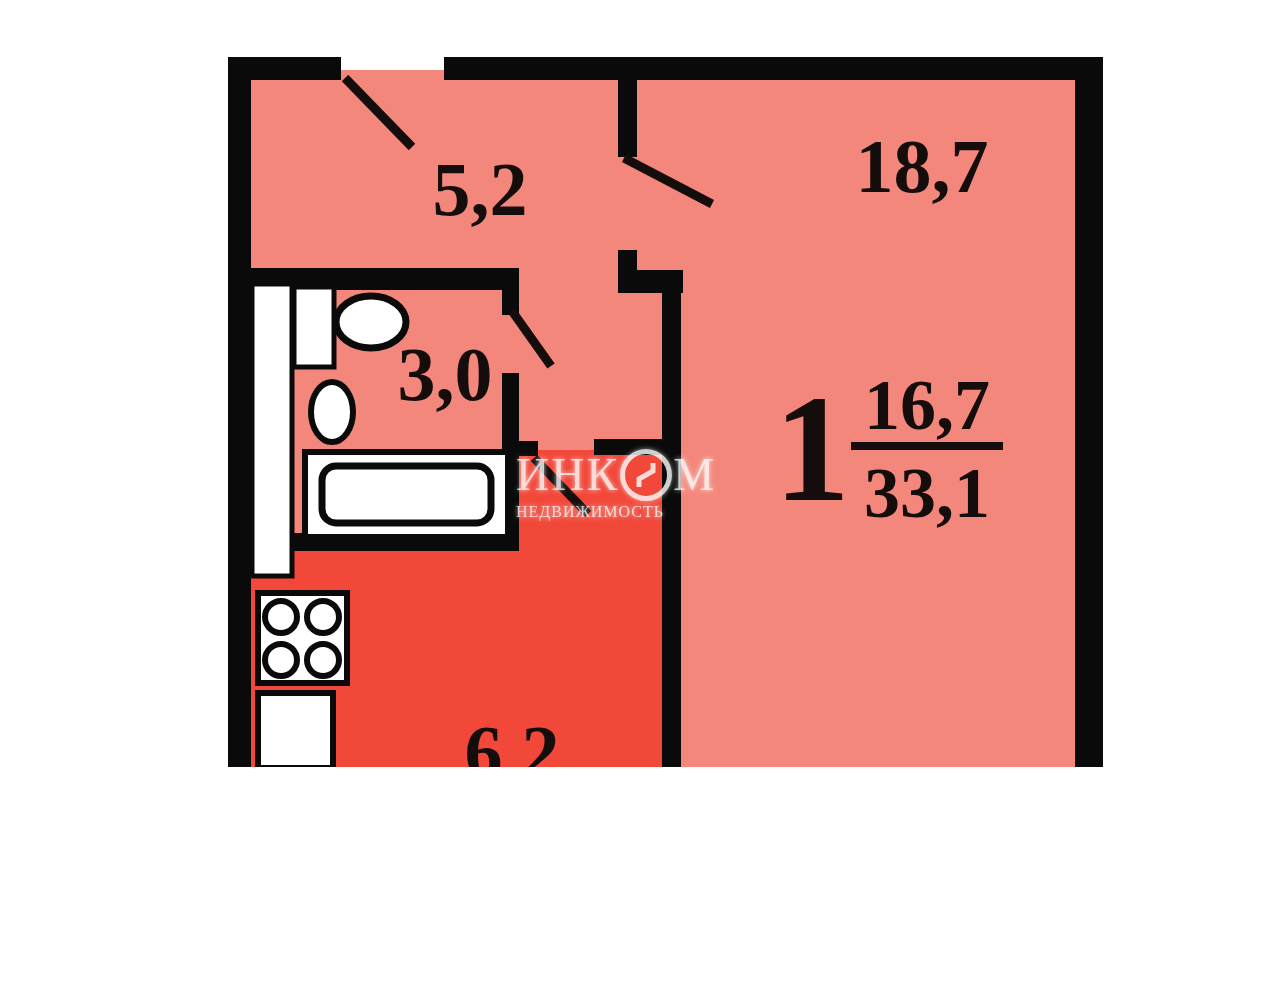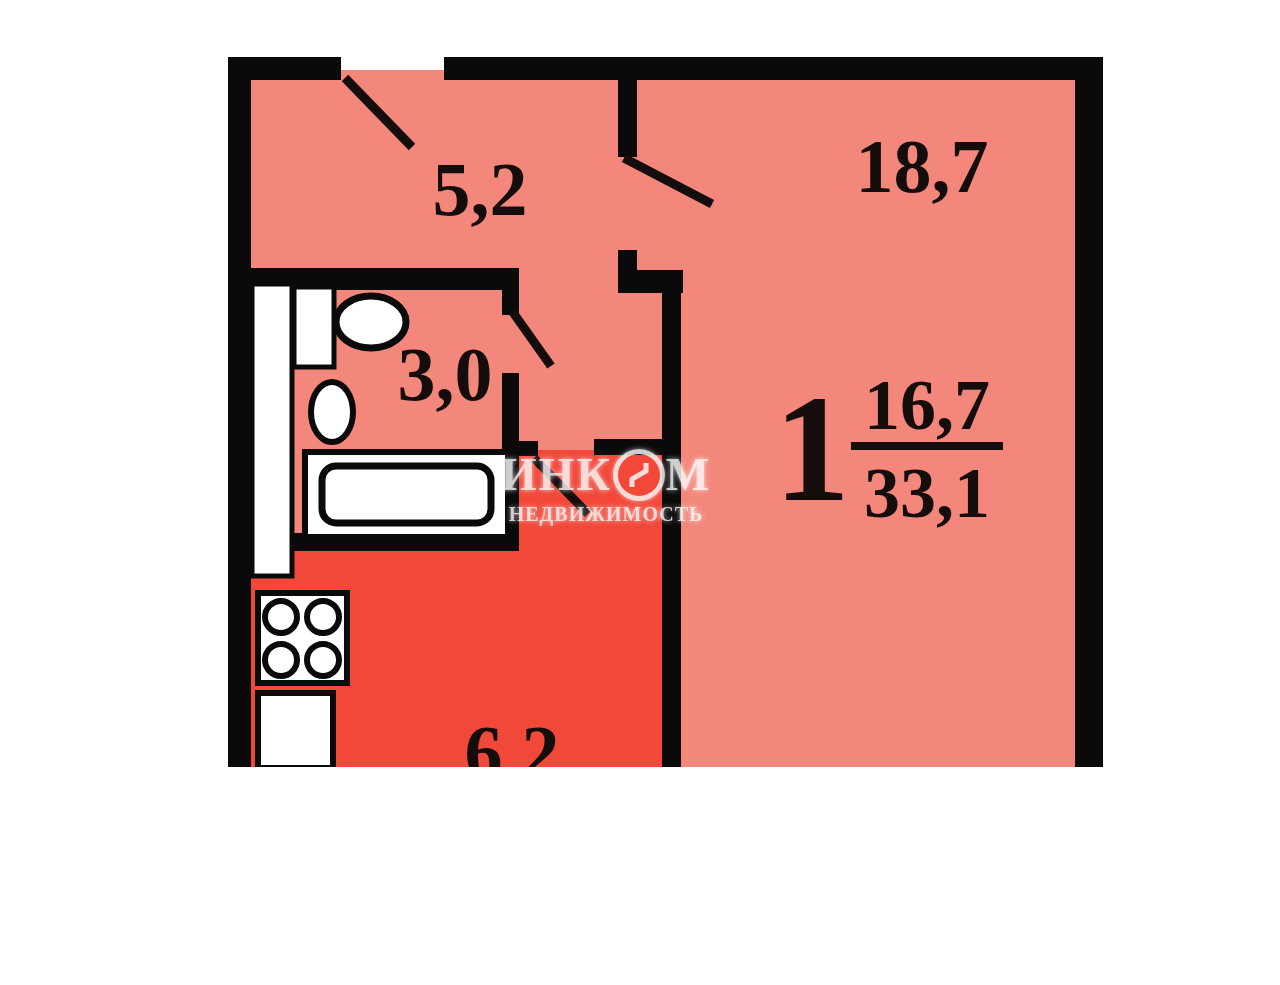--- a/index.html
+++ b/index.html
@@ -3,29 +3,29 @@
 <meta charset="utf-8">
 <style>
   html,body{margin:0;padding:0;background:#ffffff;}
   .stage{position:relative;width:1280px;height:767px;overflow:hidden;
          font-family:"Liberation Serif",serif;}
   .plan-svg{position:absolute;left:0;top:0;}
   .wall{fill:#0A0A0A;}
   .leaf{stroke:#150D0C;stroke-width:9;fill:none;}
   .fix{fill:#ffffff;stroke:#0A0A0A;}
   .lbl{font-family:"Liberation Serif",serif;font-weight:bold;fill:#150D0C;}
-  .watermark{position:absolute;left:492px;top:449px;width:228px;
-             display:flex;flex-direction:column;align-items:center;
-             color:#ffffff;opacity:.8;font-weight:bold;
+  .watermark{position:absolute;left:516px;top:449px;width:228px;
+             display:flex;flex-direction:column;
+             color:#ffffff;opacity:.8;font-weight:normal;
              text-shadow:0 0 5px rgba(255,255,255,.9);pointer-events:none;}
   .wm-row{display:flex;align-items:center;font-size:46px;line-height:1;letter-spacing:2px;}
   .wm-circle{width:52px;height:52px;border:5px solid #ffffff;border-radius:50%;
              box-sizing:border-box;margin:0 1px;display:flex;align-items:center;
              justify-content:center;box-shadow:0 0 5px rgba(255,255,255,.7);}
-  .wm-caption{font-size:20px;letter-spacing:1px;margin-top:2px;white-space:nowrap;}
+  .wm-caption{font-size:16px;letter-spacing:1px;margin-top:2px;white-space:nowrap;}
 </style>
 </head>
 <body>
 
 <div class="stage">
   <svg class="plan-svg" width="1280" height="985" viewBox="0 0 1280 985">
 
     <rect x="240" y="70" width="845" height="795" fill="#F4877C"></rect>
     <rect x="251" y="548" width="412" height="315" fill="#F1483A"></rect>
     <rect x="502" y="450" width="161" height="98" fill="#F1483A"></rect>

